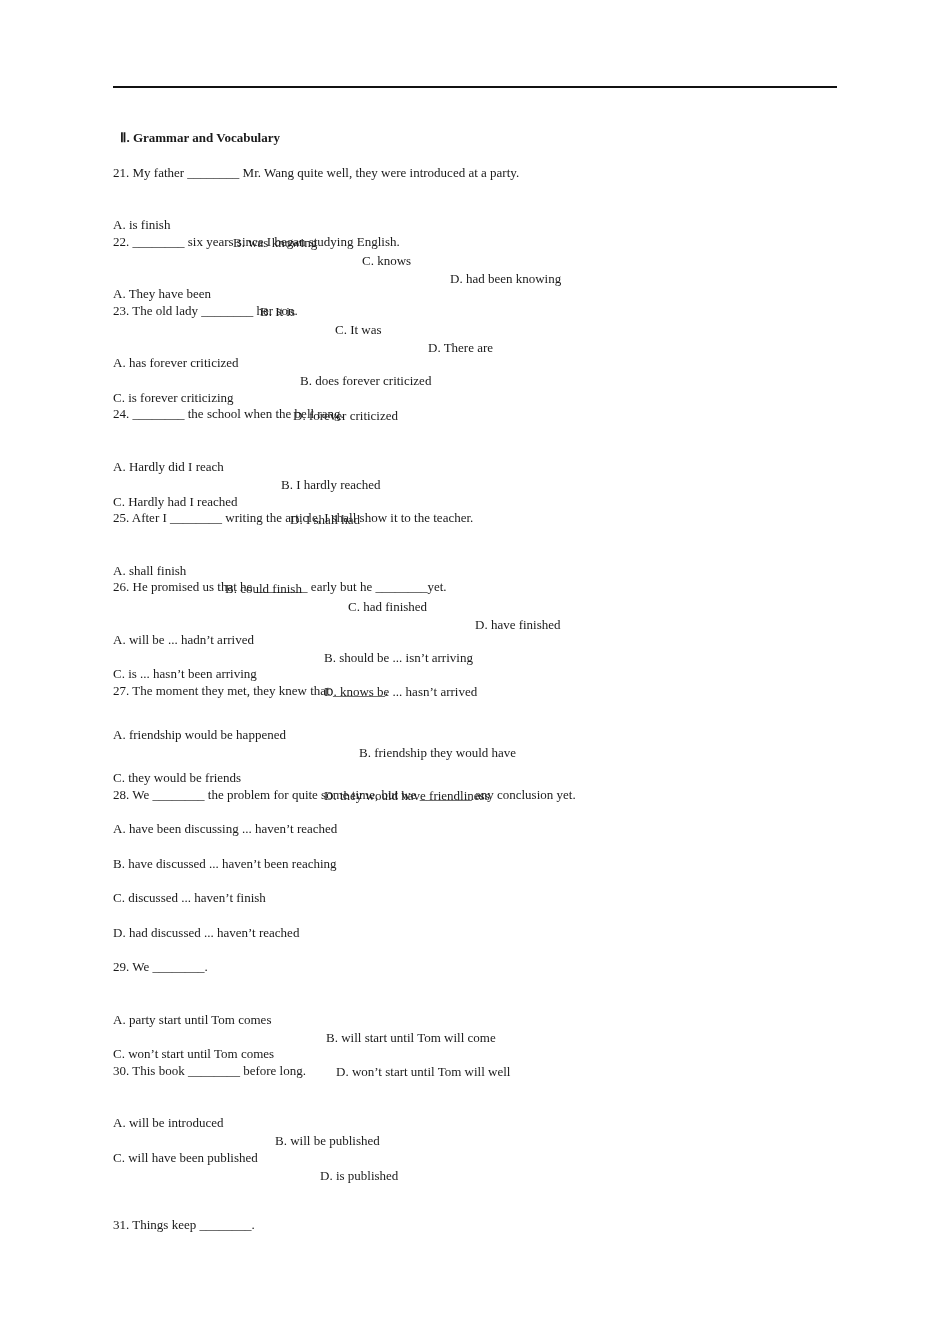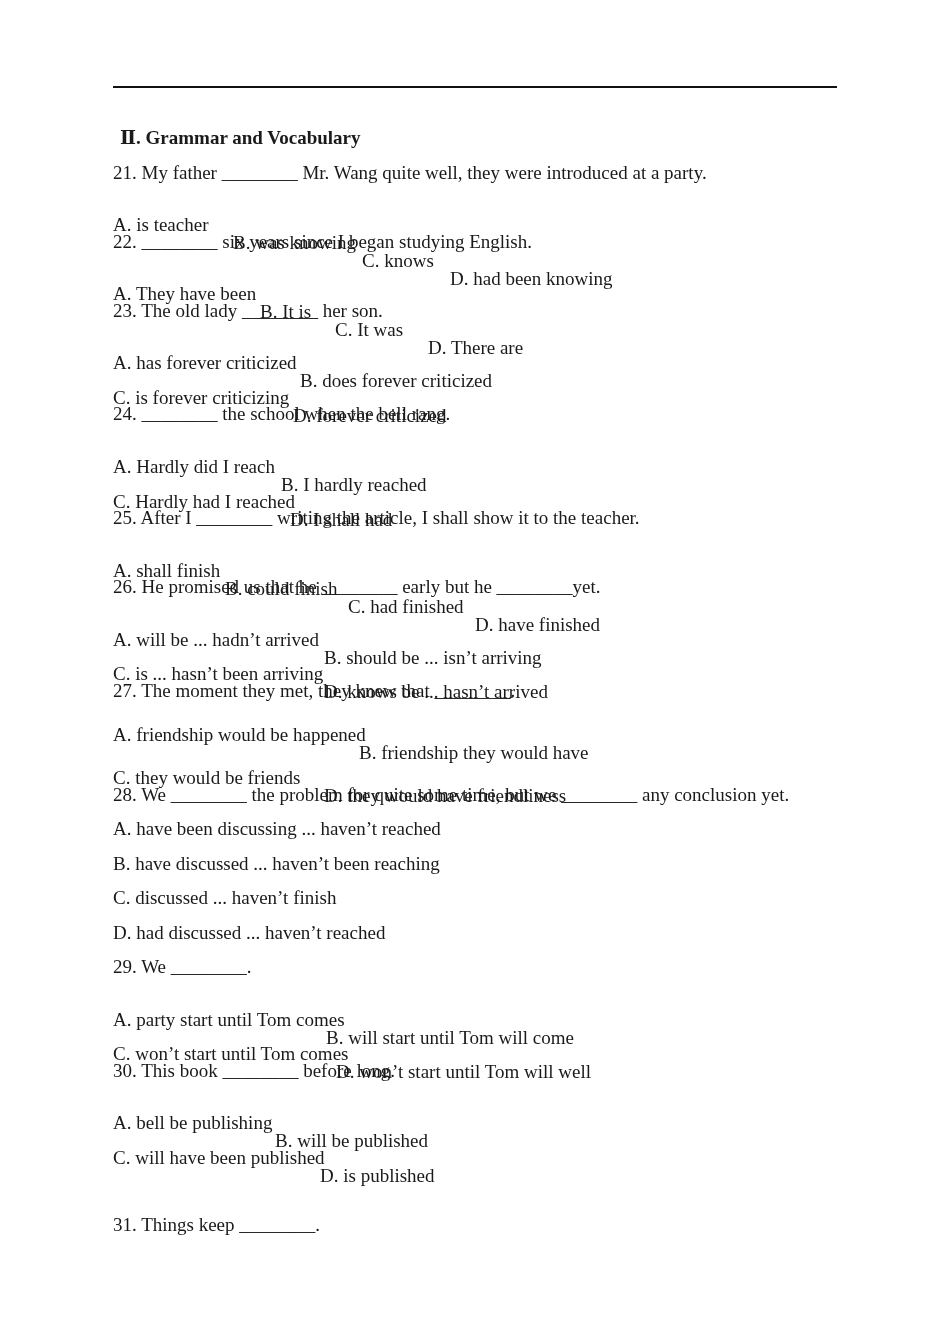--- a/index.html
+++ b/index.html
@@ -1,32 +1,32 @@
 <!DOCTYPE html>
 <html><head>
   <meta charset="utf-8">
   <style>
     html, body { margin: 0; padding: 0; background: #ffffff; }
     body { width: 950px; height: 1344px; position: relative; overflow: hidden;
            font-family: "Liberation Serif", "DejaVu Serif", serif; color: #1a1a1a; }
     .rule { position: absolute; left: 113px; top: 86px; width: 724px; height: 2px; background: #111; }
-    .line { position: absolute; left: 113px; font-size: 19px; line-height: 18px; white-space: pre; }
+    .line { position: absolute; left: 113px; font-size: 13px; line-height: 18px; white-space: pre; font-family: Liberation Serif, serif; }
     .heading { font-weight: bold; left: 120px; }
     .opt { display: inline-block; }
   </style>
 </head>
 <body>
 
 <div class="rule"></div>
 
 <div class="line heading" style="top:129px">Ⅱ. Grammar and Vocabulary</div>
 
 <div class="line" style="top:164px">21. My father ________ Mr. Wang quite well, they were introduced at a party.</div>
 <div class="line" style="top:198px">
-  <span class="opt" style="position:absolute;left:0">A. is teacher</span>
+  <span class="opt" style="position:absolute;left:0">A. is finish</span>
   <span class="opt" style="position:absolute;left:120px">B. was knowing</span>
   <span class="opt" style="position:absolute;left:249px">C. knows</span>
   <span class="opt" style="position:absolute;left:337px">D. had been knowing</span>
 </div>
 
 <div class="line" style="top:233px">22. ________ six years since I began studying English.</div>
 <div class="line" style="top:267px">
   <span class="opt" style="position:absolute;left:0">A. They have been</span>
   <span class="opt" style="position:absolute;left:147px">B. It is</span>
   <span class="opt" style="position:absolute;left:222px">C. It was</span>
@@ -92,21 +92,21 @@
   <span class="opt" style="position:absolute;left:0">A. party start until Tom comes</span>
   <span class="opt" style="position:absolute;left:213px">B. will start until Tom will come</span>
 </div>
 <div class="line" style="top:1027px">
   <span class="opt" style="position:absolute;left:0">C. won’t start until Tom comes</span>
   <span class="opt" style="position:absolute;left:223px">D. won’t start until Tom will well</span>
 </div>
 
 <div class="line" style="top:1062px">30. This book ________ before long.</div>
 <div class="line" style="top:1096px">
-  <span class="opt" style="position:absolute;left:0">A. bell be publishing</span>
+  <span class="opt" style="position:absolute;left:0">A. will be introduced</span>
   <span class="opt" style="position:absolute;left:162px">B. will be published</span>
 </div>
 <div class="line" style="top:1131px">
   <span class="opt" style="position:absolute;left:0">C. will have been published</span>
   <span class="opt" style="position:absolute;left:207px">D. is published</span>
 </div>
 
 <div class="line" style="top:1216px">31. Things keep ________.</div>
 
 </body></html>

